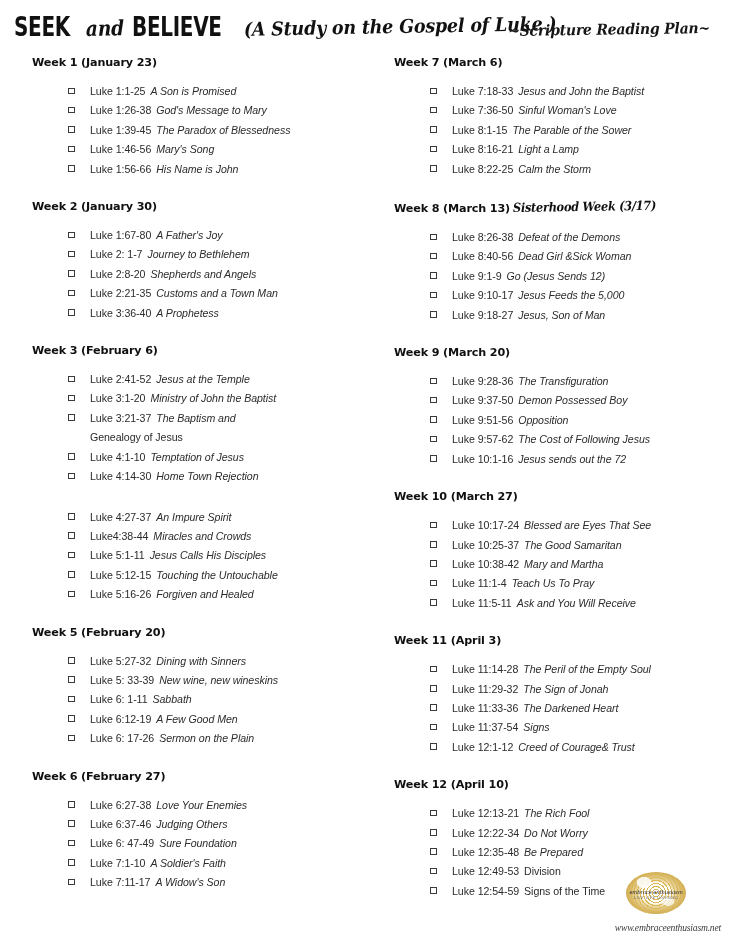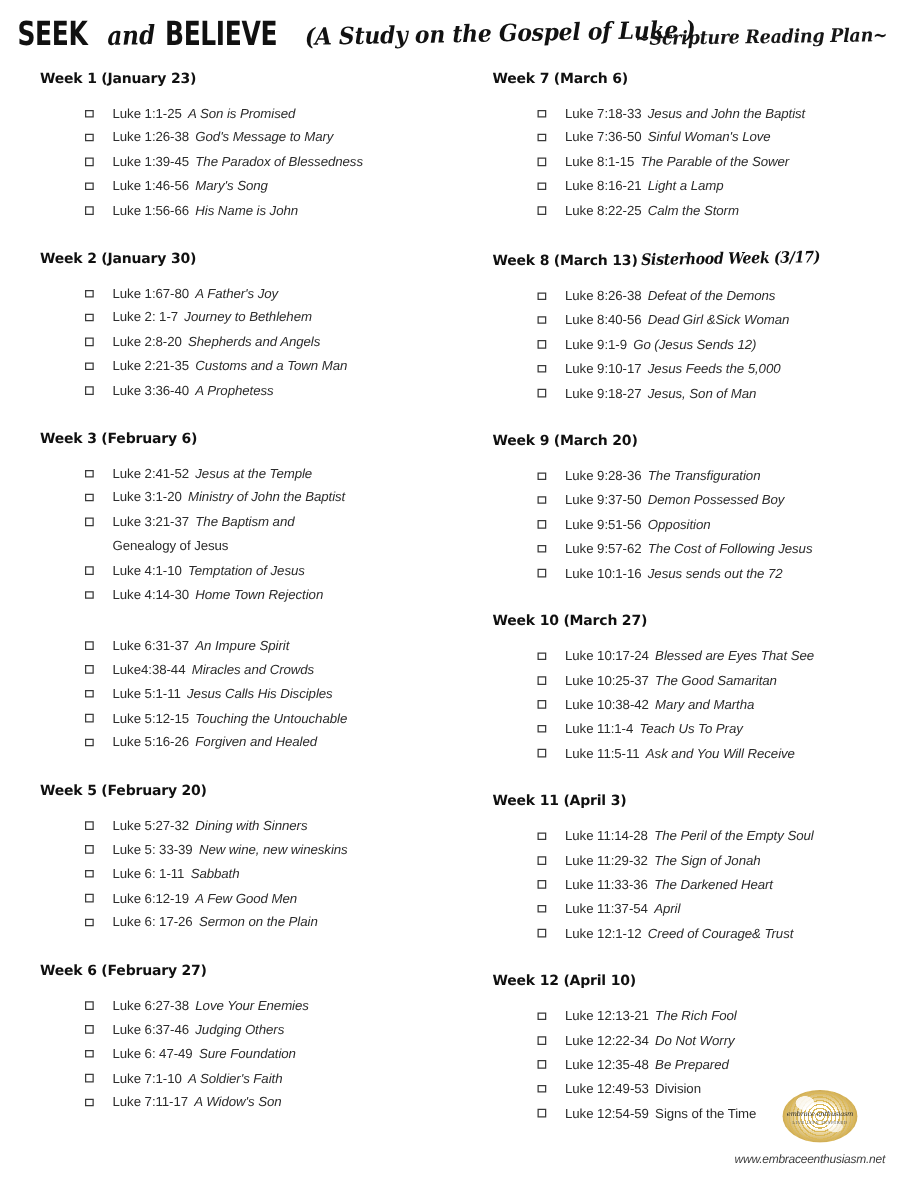--- a/index.html
+++ b/index.html
@@ -205,23 +205,23 @@
   }
   .logo-text .sub {
     display: block;
     font-size: 3.4px;
     color: #6a6a6a;
     letter-spacing: 0.4px;
     font-style: normal;
   }
   .site-url {
     position: absolute;
-    right: 22px;
+    right: 9px;
     bottom: 9px;
-    font-family: Liberation Sans, sans-serif;
+    font-family: Liberation Serif, serif;
     font-size: 9.6px;
     color: #3d3d3d;
     letter-spacing: -0.2px;
     font-style: italic;
   }
 </style>
 </head>
 <body>
 
 <div class="header">
@@ -258,21 +258,21 @@
         <ul class="readings">
           <li class="reading"><span class="checkbox"></span><span class="ref">Luke 2:41-52</span><span class="desc">Jesus at the Temple</span></li>
           <li class="reading"><span class="checkbox"></span><span class="ref">Luke 3:1-20</span><span class="desc">Ministry of John the Baptist</span></li>
           <li class="reading"><span class="checkbox"></span><span class="ref">Luke 3:21-37</span><span class="desc">The Baptism and</span><span class="cont">Genealogy of Jesus</span></li>
           <li class="reading"><span class="checkbox"></span><span class="ref">Luke 4:1-10</span><span class="desc">Temptation of Jesus</span></li>
           <li class="reading"><span class="checkbox"></span><span class="ref">Luke 4:14-30</span><span class="desc">Home Town Rejection</span></li>
         </ul>
       </div>
       <div class="week">
         <ul class="readings">
-          <li class="reading"><span class="checkbox"></span><span class="ref">Luke 6:31-37</span><span class="desc">An Impure Spirit</span></li>
+          <li class="reading"><span class="checkbox"></span><span class="ref">Luke 4:27-37</span><span class="desc">An Impure Spirit</span></li>
           <li class="reading"><span class="checkbox"></span><span class="ref">Luke4:38-44</span><span class="desc">Miracles and Crowds</span></li>
           <li class="reading"><span class="checkbox"></span><span class="ref">Luke 5:1-11</span><span class="desc">Jesus Calls His Disciples</span></li>
           <li class="reading"><span class="checkbox"></span><span class="ref">Luke 5:12-15</span><span class="desc">Touching the Untouchable</span></li>
           <li class="reading"><span class="checkbox"></span><span class="ref">Luke 5:16-26</span><span class="desc">Forgiven and Healed</span></li>
         </ul>
       </div>
       <div class="week">
         <div class="week-header"><span>Week 5 (February 20)</span></div>
         <ul class="readings">
           <li class="reading"><span class="checkbox"></span><span class="ref">Luke 5:27-32</span><span class="desc">Dining with Sinners</span></li>
@@ -333,21 +333,21 @@
           <li class="reading"><span class="checkbox"></span><span class="ref">Luke 11:1-4</span><span class="desc">Teach Us To Pray</span></li>
           <li class="reading"><span class="checkbox"></span><span class="ref">Luke 11:5-11</span><span class="desc">Ask and You Will Receive</span></li>
         </ul>
       </div>
       <div class="week">
         <div class="week-header"><span>Week 11 (April 3)</span></div>
         <ul class="readings">
           <li class="reading"><span class="checkbox"></span><span class="ref">Luke 11:14-28</span><span class="desc">The Peril of the Empty Soul</span></li>
           <li class="reading"><span class="checkbox"></span><span class="ref">Luke 11:29-32</span><span class="desc">The Sign of Jonah</span></li>
           <li class="reading"><span class="checkbox"></span><span class="ref">Luke 11:33-36</span><span class="desc">The Darkened Heart</span></li>
-          <li class="reading"><span class="checkbox"></span><span class="ref">Luke 11:37-54</span><span class="desc">April</span></li>
+          <li class="reading"><span class="checkbox"></span><span class="ref">Luke 11:37-54</span><span class="desc">Signs</span></li>
           <li class="reading"><span class="checkbox"></span><span class="ref">Luke 12:1-12</span><span class="desc">Creed of Courage&amp; Trust</span></li>
         </ul>
       </div>
       <div class="week">
         <div class="week-header"><span>Week 12 (April 10)</span></div>
         <ul class="readings">
           <li class="reading"><span class="checkbox"></span><span class="ref">Luke 12:13-21</span><span class="desc">The Rich Fool</span></li>
           <li class="reading"><span class="checkbox"></span><span class="ref">Luke 12:22-34</span><span class="desc">Do Not Worry</span></li>
           <li class="reading"><span class="checkbox"></span><span class="ref">Luke 12:35-48</span><span class="desc">Be Prepared</span></li>
           <li class="reading"><span class="checkbox"></span><span class="ref">Luke 12:49-53</span><span class="desc plain">Division</span></li>

